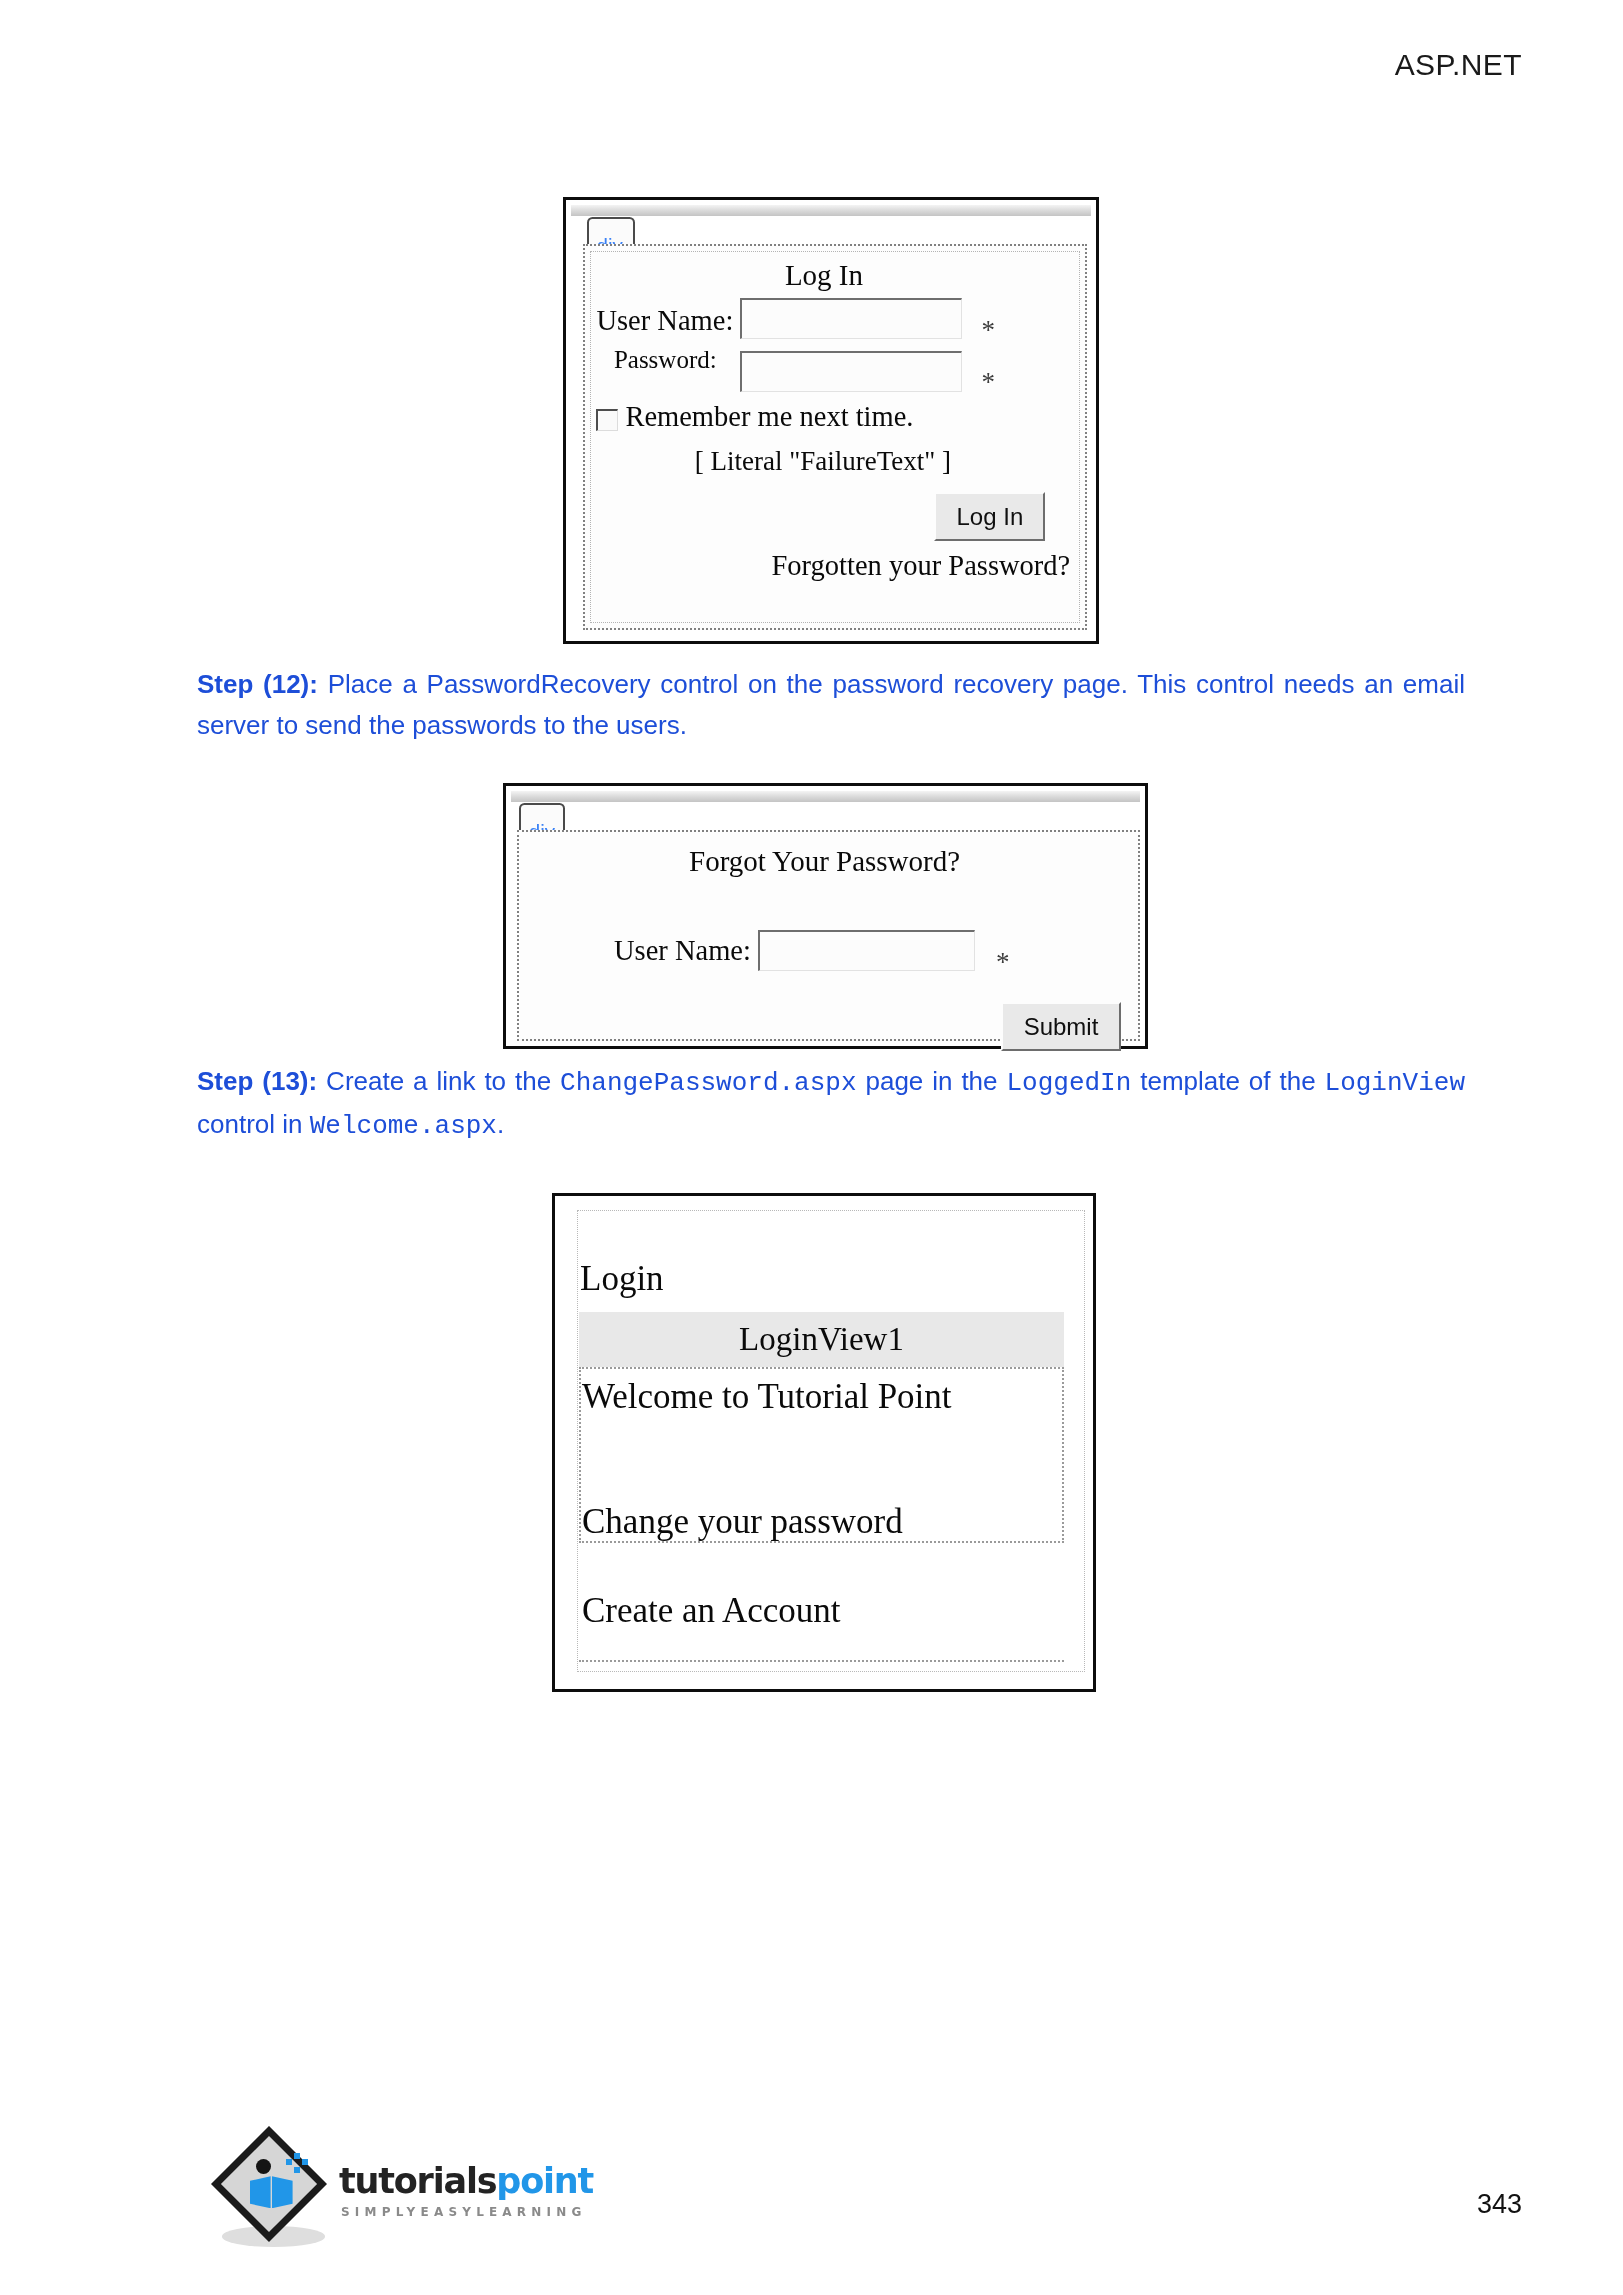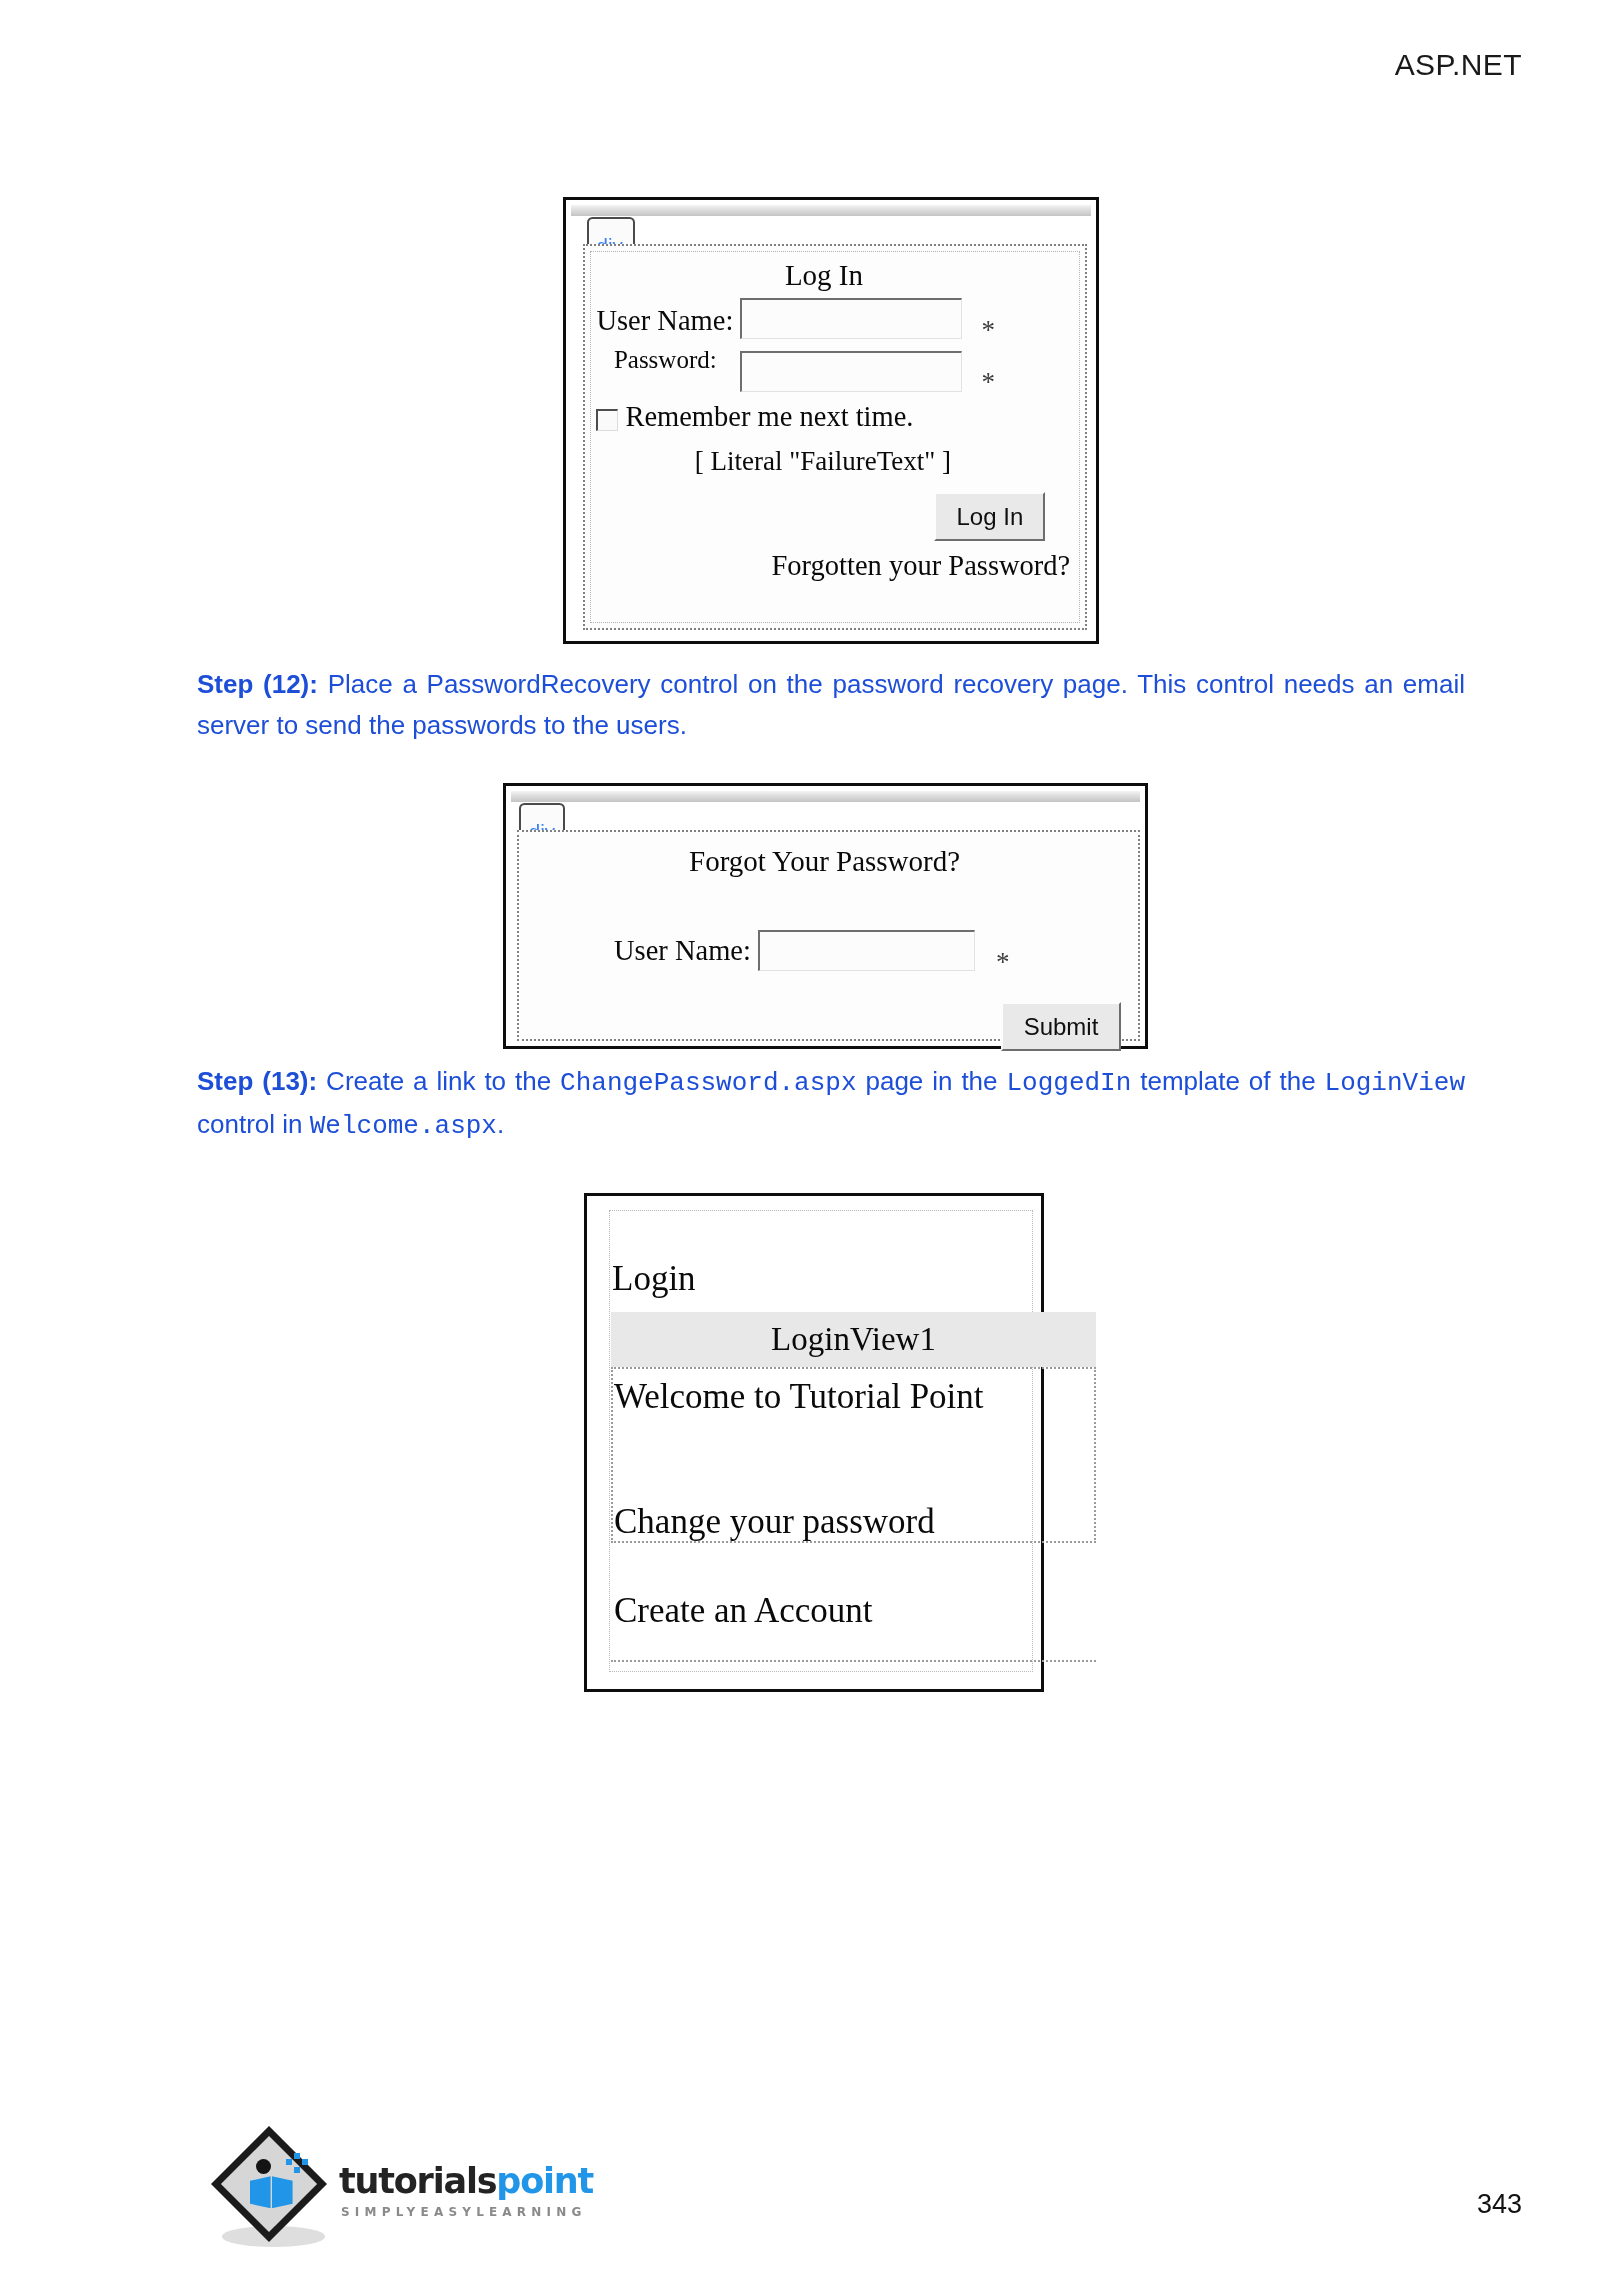--- a/index.html
+++ b/index.html
@@ -308,21 +308,21 @@
 
     <div class="ctl-button" style="left:482px; top:170px; width:120px; height:49px;">Submit</div>
 
   </div>
 </div>
 
 <div class="step-para" style="top:1061px;">
   <span class="step-label">Step (13):</span><span> Create a link to the </span><span class="mono">ChangePassword.aspx</span><span> page in the </span><span class="mono">LoggedIn</span><span> template of the </span><span class="mono">LoginView</span><span> control in </span><span class="mono">Welcome.aspx</span><span>.</span>
 </div>
 
-<div class="figure-frame" style="left:552px; top:1193px; width:460px; height:499px;margin-left:32px;">
+<div class="figure-frame" style="left:552px; top:1193px; width:544px; height:499px;">
 
   <div class="dotted-inner" style="left:22px; top:14.3px; right:8px; bottom:17.4px; border-color:#b8b8b8;"></div>
 
   <div class="ctl-text ctl-link" style="left:25px; top:63px; font-size:35px;">Login</div>
 
   <div class="grey-band" style="left:24px; top:116px; width:485px; height:55px;"></div>
   <div class="ctl-text" style="left:24px; width:485px; top:125px; text-align:center; font-size:33px;">LoginView1</div>
 
   <div class="dotted-region" style="left:24px; top:171px; width:485px; height:176px; background:transparent; border-color:#9a9a9a;"></div>
 

